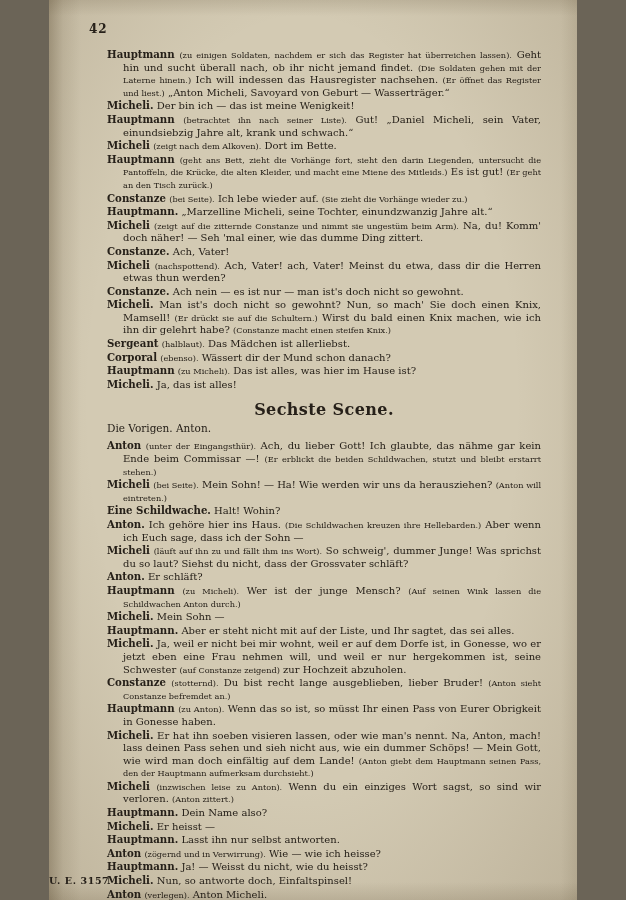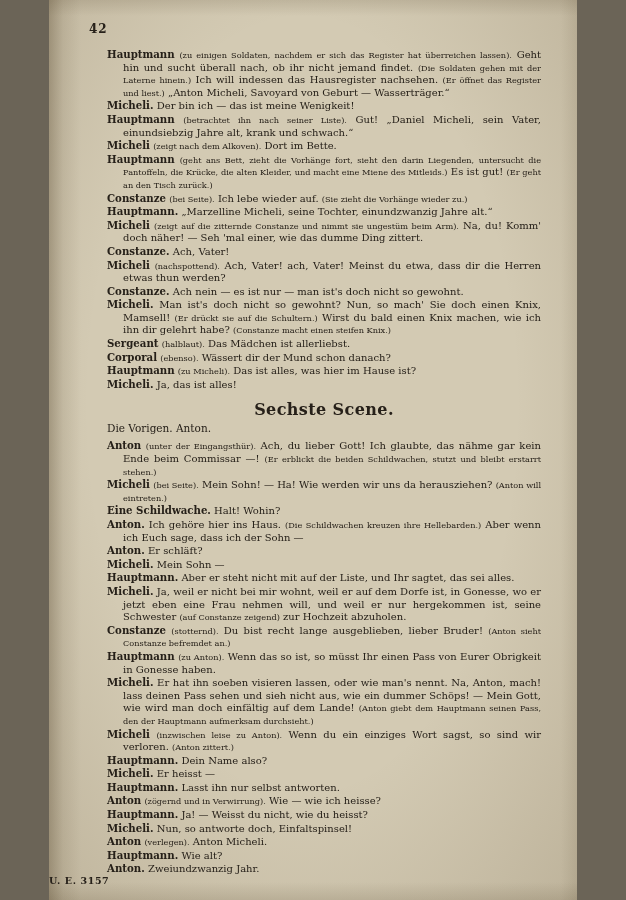--- a/index.html
+++ b/index.html
@@ -112,21 +112,23 @@
       </div>
     <div class="scene-heading">
       <div class="scene-title">Sechste Scene.</div>
       <div class="scene-cast">Die Vorigen. Anton.</div>
     </div>
     <div class="script" id="part2">
         <p class="line"><span class="speaker">Anton</span> <span class="dir">(unter der Eingangsthür).</span> <span class="txt">Ach, du lieber Gott! Ich glaubte, das nähme gar kein Ende beim Commissar —!</span> <span class="dir">(Er erblickt die beiden Schildwachen, stutzt und bleibt erstarrt stehen.)</span></p>
         <p class="line"><span class="speaker">Micheli</span> <span class="dir">(bei Seite).</span> <span class="txt">Mein Sohn! — Ha! Wie werden wir uns da herausziehen?</span> <span class="dir">(Anton will eintreten.)</span></p>
         <p class="line"><span class="speaker">Eine Schildwache.</span> <span class="txt">Halt! Wohin?</span></p>
         <p class="line"><span class="speaker">Anton.</span> <span class="txt">Ich gehöre hier ins Haus.</span> <span class="dir">(Die Schildwachen kreuzen ihre Hellebarden.)</span> <span class="txt">Aber wenn ich Euch sage, dass ich der Sohn —</span></p>
+        <p class="line"><span class="speaker">Micheli</span> <span class="dir">(läuft auf ihn zu und fällt ihm ins Wort).</span> <span class="txt">So schweig', dummer Junge! Was sprichst du so laut? Siehst du nicht, dass der Grossvater schläft?</span></p>
         <p class="line"><span class="speaker">Anton.</span> <span class="txt">Er schläft?</span></p>
+        <p class="line"><span class="speaker">Hauptmann</span> <span class="dir">(zu Micheli).</span> <span class="txt">Wer ist der junge Mensch?</span> <span class="dir">(Auf seinen Wink lassen die Schildwachen Anton durch.)</span></p>
         <p class="line"><span class="speaker">Micheli.</span> <span class="txt">Mein Sohn —</span></p>
         <p class="line"><span class="speaker">Hauptmann.</span> <span class="txt">Aber er steht nicht mit auf der Liste, und Ihr sagtet, das sei alles.</span></p>
         <p class="line"><span class="speaker">Micheli.</span> <span class="txt">Ja, weil er nicht bei mir wohnt, weil er auf dem Dorfe ist, in Gonesse, wo er jetzt eben eine Frau nehmen will, und weil er nur hergekommen ist, seine Schwester</span> <span class="dir">(auf Constanze zeigend)</span> <span class="txt">zur Hochzeit abzuholen.</span></p>
         <p class="line"><span class="speaker">Constanze</span> <span class="dir">(stotternd).</span> <span class="txt">Du bist recht lange ausgeblieben, lieber Bruder!</span> <span class="dir">(Anton sieht Constanze befremdet an.)</span></p>
         <p class="line"><span class="speaker">Hauptmann</span> <span class="dir">(zu Anton).</span> <span class="txt">Wenn das so ist, so müsst Ihr einen Pass von Eurer Obrigkeit in Gonesse haben.</span></p>
         <p class="line"><span class="speaker">Micheli.</span> <span class="txt">Er hat ihn soeben visieren lassen, oder wie man's nennt. Na, Anton, mach! lass deinen Pass sehen und sieh nicht aus, wie ein dummer Schöps! — Mein Gott, wie wird man doch einfältig auf dem Lande!</span> <span class="dir">(Anton giebt dem Hauptmann seinen Pass, den der Hauptmann aufmerksam durchsieht.)</span></p>
         <p class="line"><span class="speaker">Micheli</span> <span class="dir">(inzwischen leise zu Anton).</span> <span class="txt">Wenn du ein einziges Wort sagst, so sind wir verloren.</span> <span class="dir">(Anton zittert.)</span></p>
         <p class="line"><span class="speaker">Hauptmann.</span> <span class="txt">Dein Name also?</span></p>
         <p class="line"><span class="speaker">Micheli.</span> <span class="txt">Er heisst —</span></p>
         <p class="line"><span class="speaker">Hauptmann.</span> <span class="txt">Lasst ihn nur selbst antworten.</span></p>

